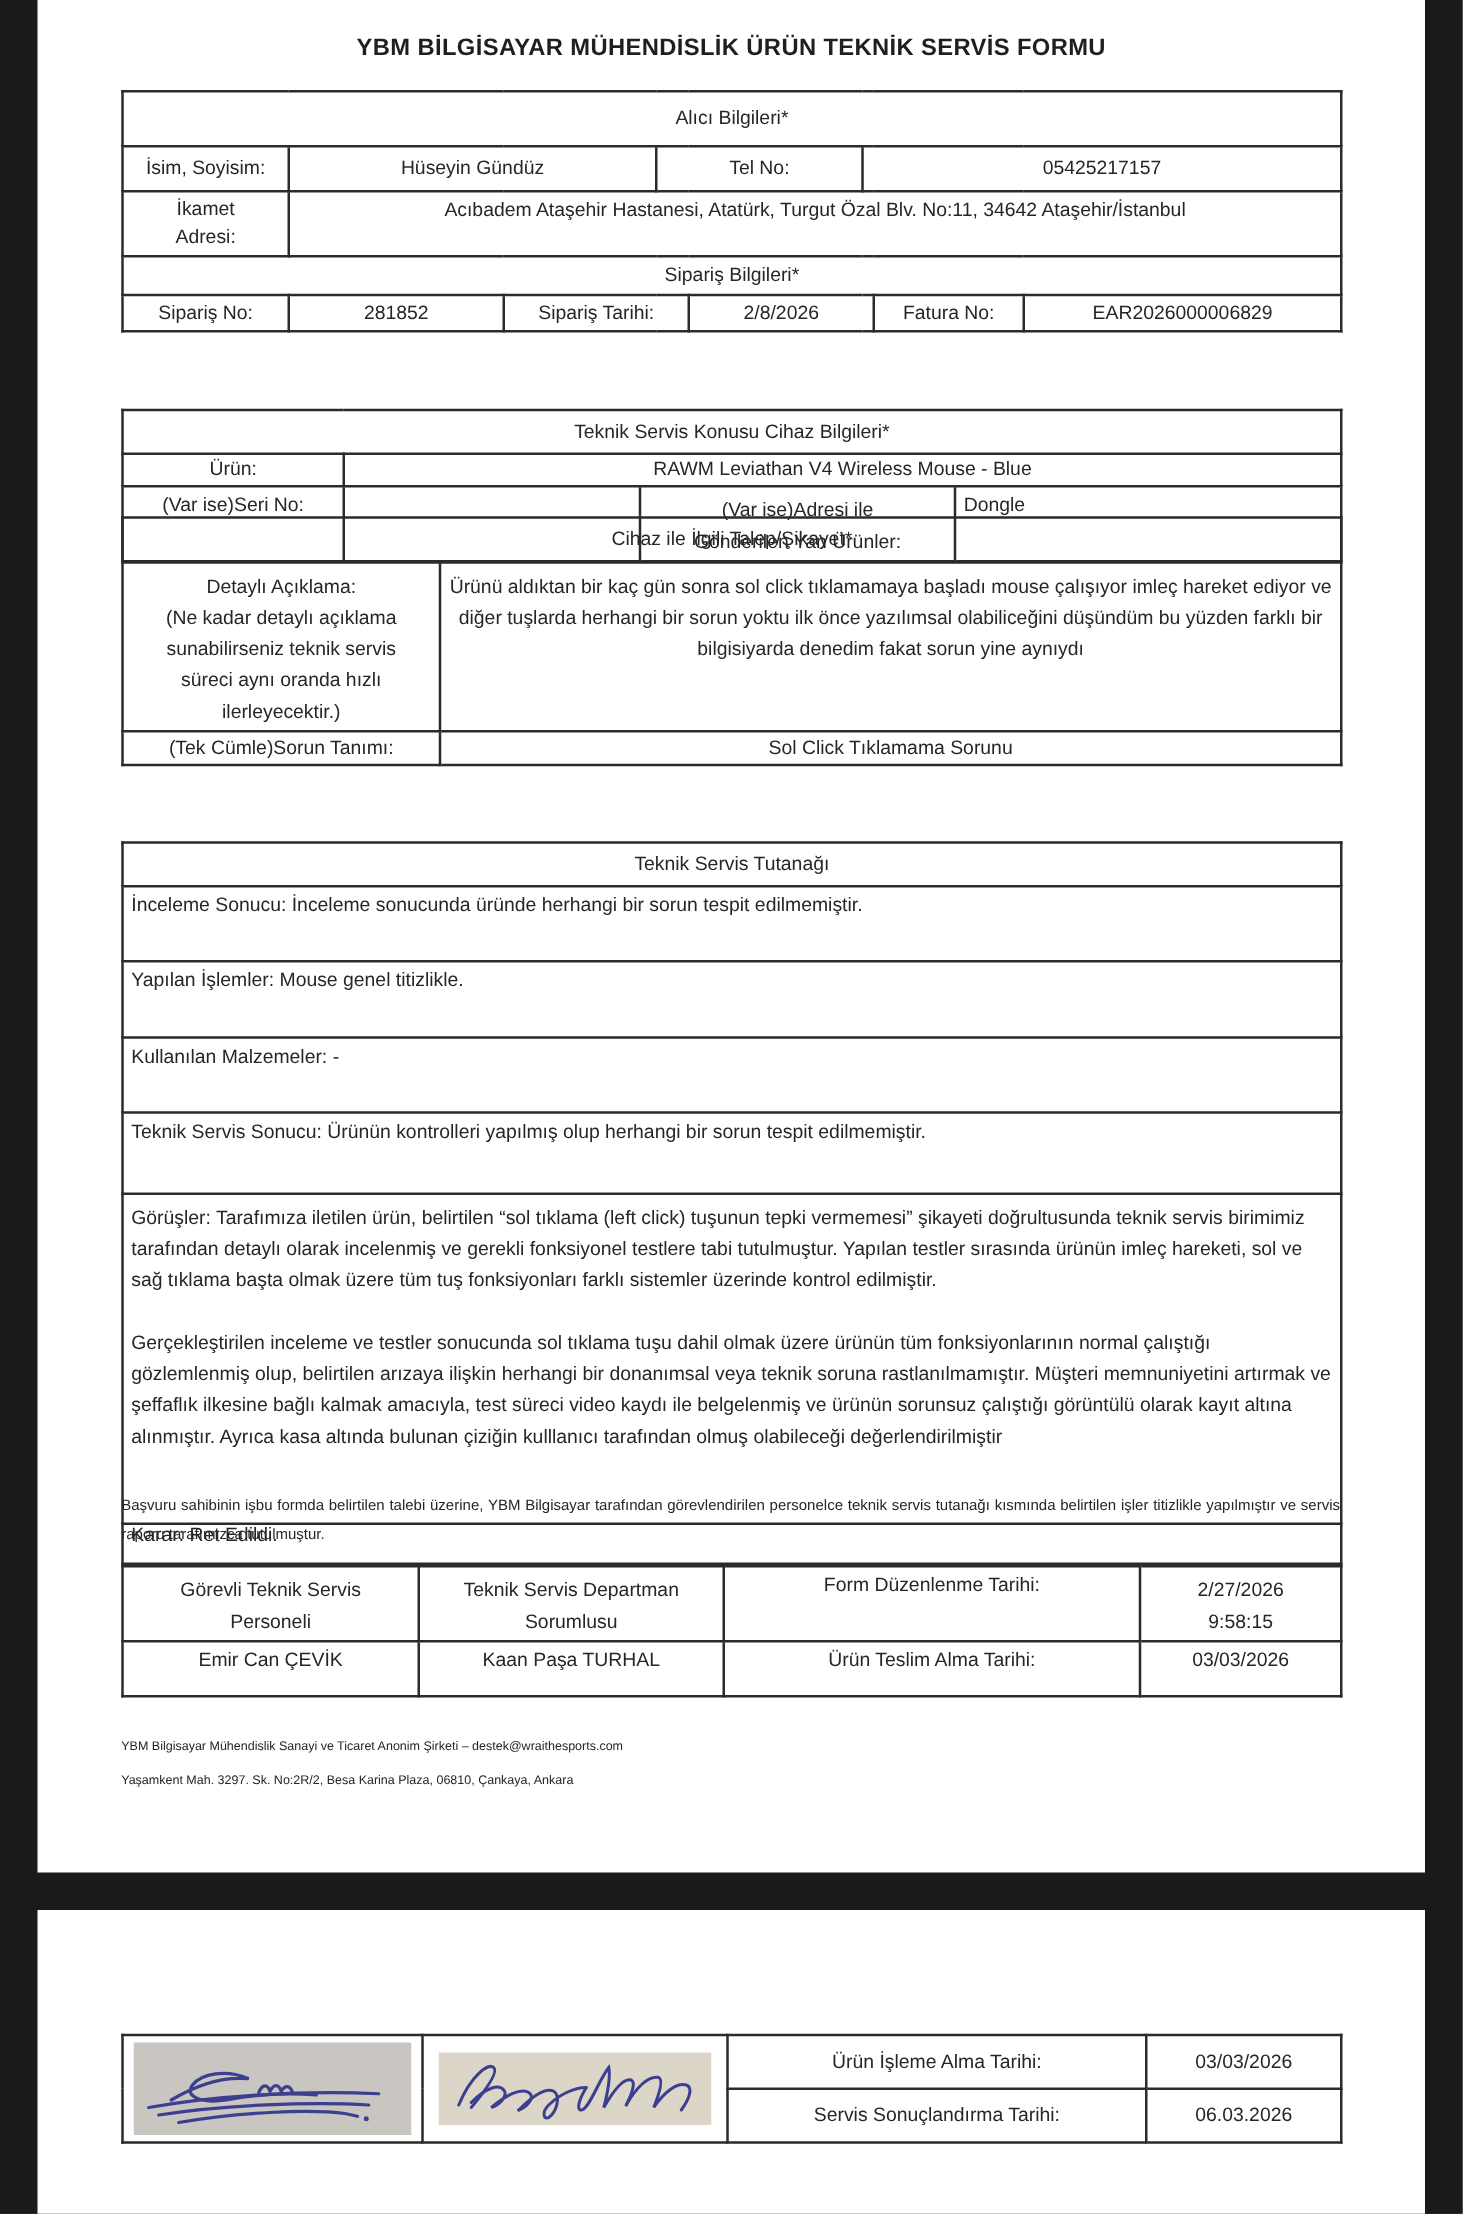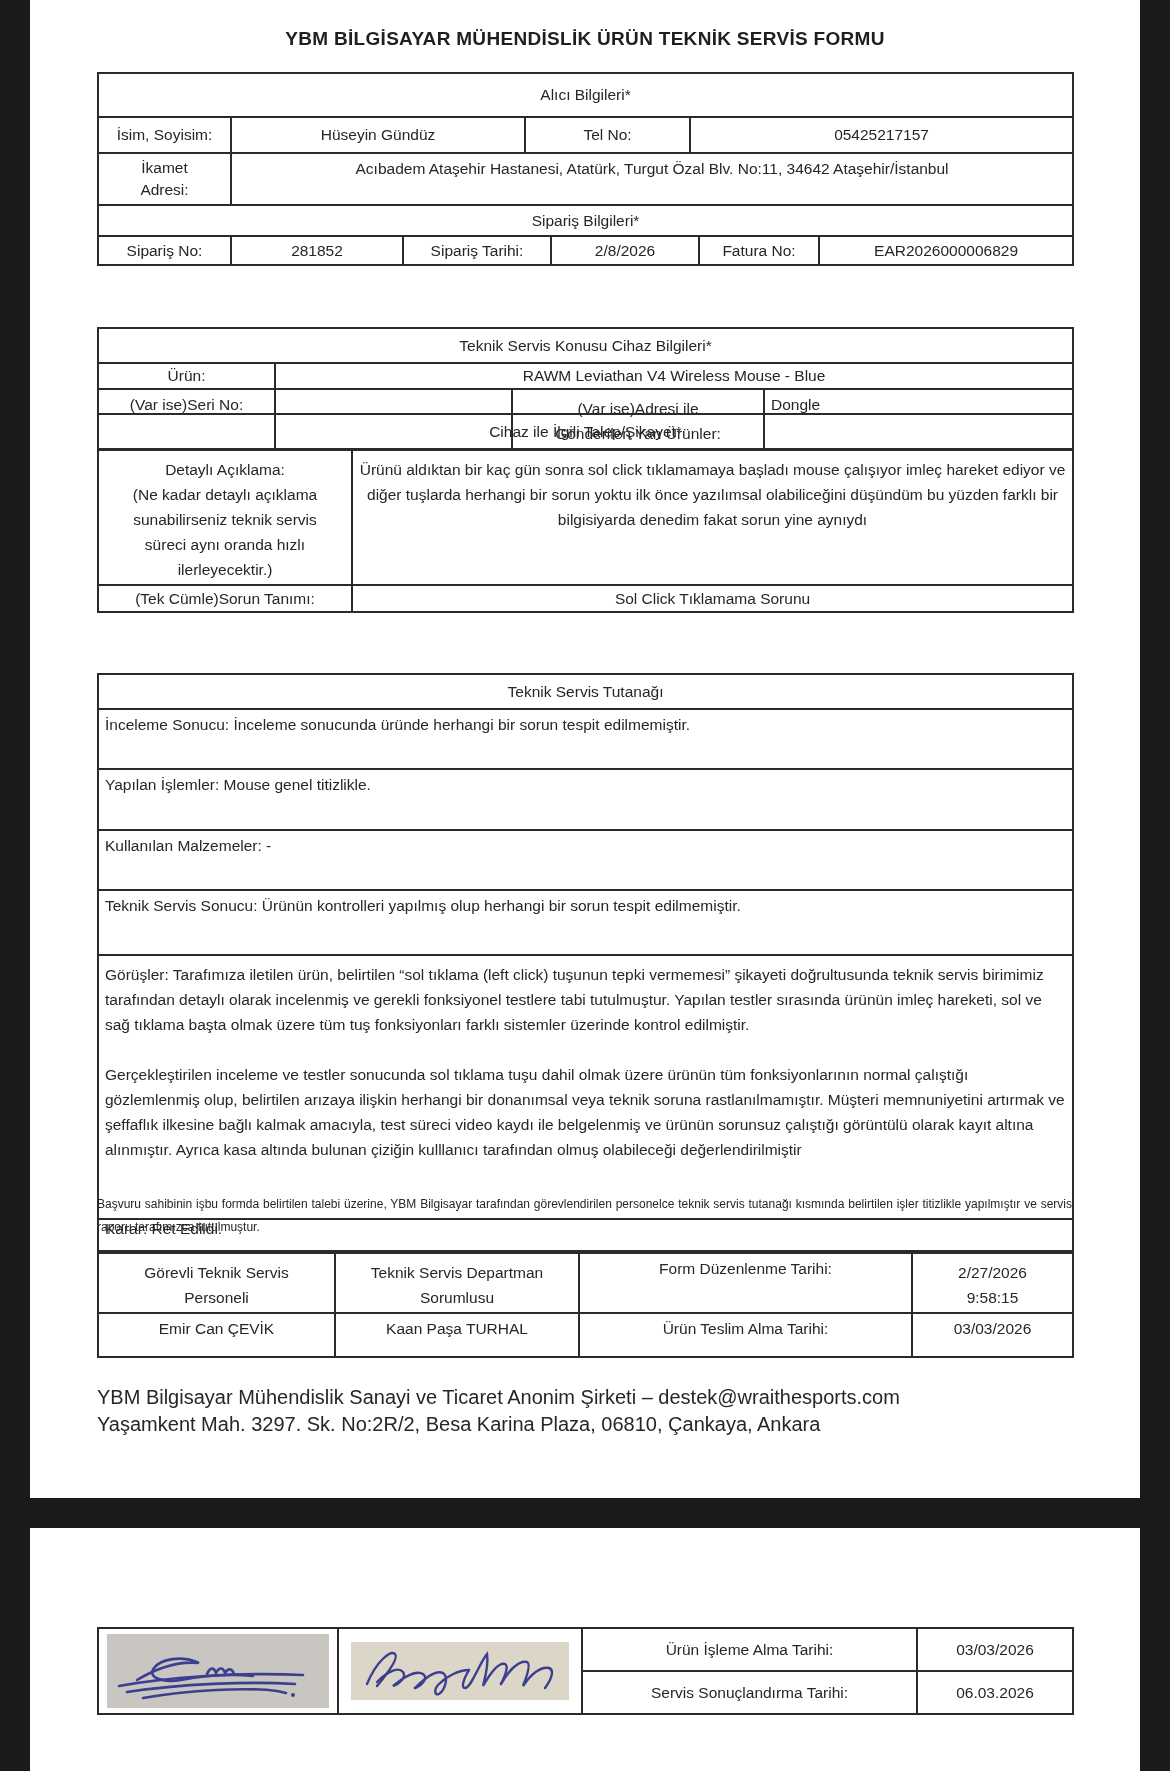--- a/index.html
+++ b/index.html
@@ -20,21 +20,21 @@
   .lh25{line-height:25px;}
   .lh22{line-height:22px;}
   #t-buyer{top:72px;border-radius:26px;}
   #t-device{top:283px;margin-top:44px;}
   #t-complaint{top:413px;}
   #t-report{top:673px;}
   #t-staff{top:1252px;}
   #t-sign{top:99px;left:67px;width:970px;}
   .para{position:absolute;left:67px;width:975px;line-height:22.5px;font-size:12px;}
   #declaration{top:1193px;text-align:justify;}
-  #footer-lines{top:1384px;font-size:20px;line-height:27px;}
+  #footer-lines{top:1384px;font-size:10px;line-height:27px;}
   .sig-box{display:block;margin:0 auto;}
   #sig1-box{width:222px;height:74px;background:#c9c6c1;}
   #sig2-box{width:218px;height:58px;background:#dcd6c9;}
   .opinion p{margin:0 0 25px 0;}
   .opinion p:last-child{margin:0;}
   .wrap-narrow{max-width:200px;margin:0 auto;}
   .wrap-narrower{max-width:170px;margin:0 auto;}
 </style>
 </head>
 <body>

